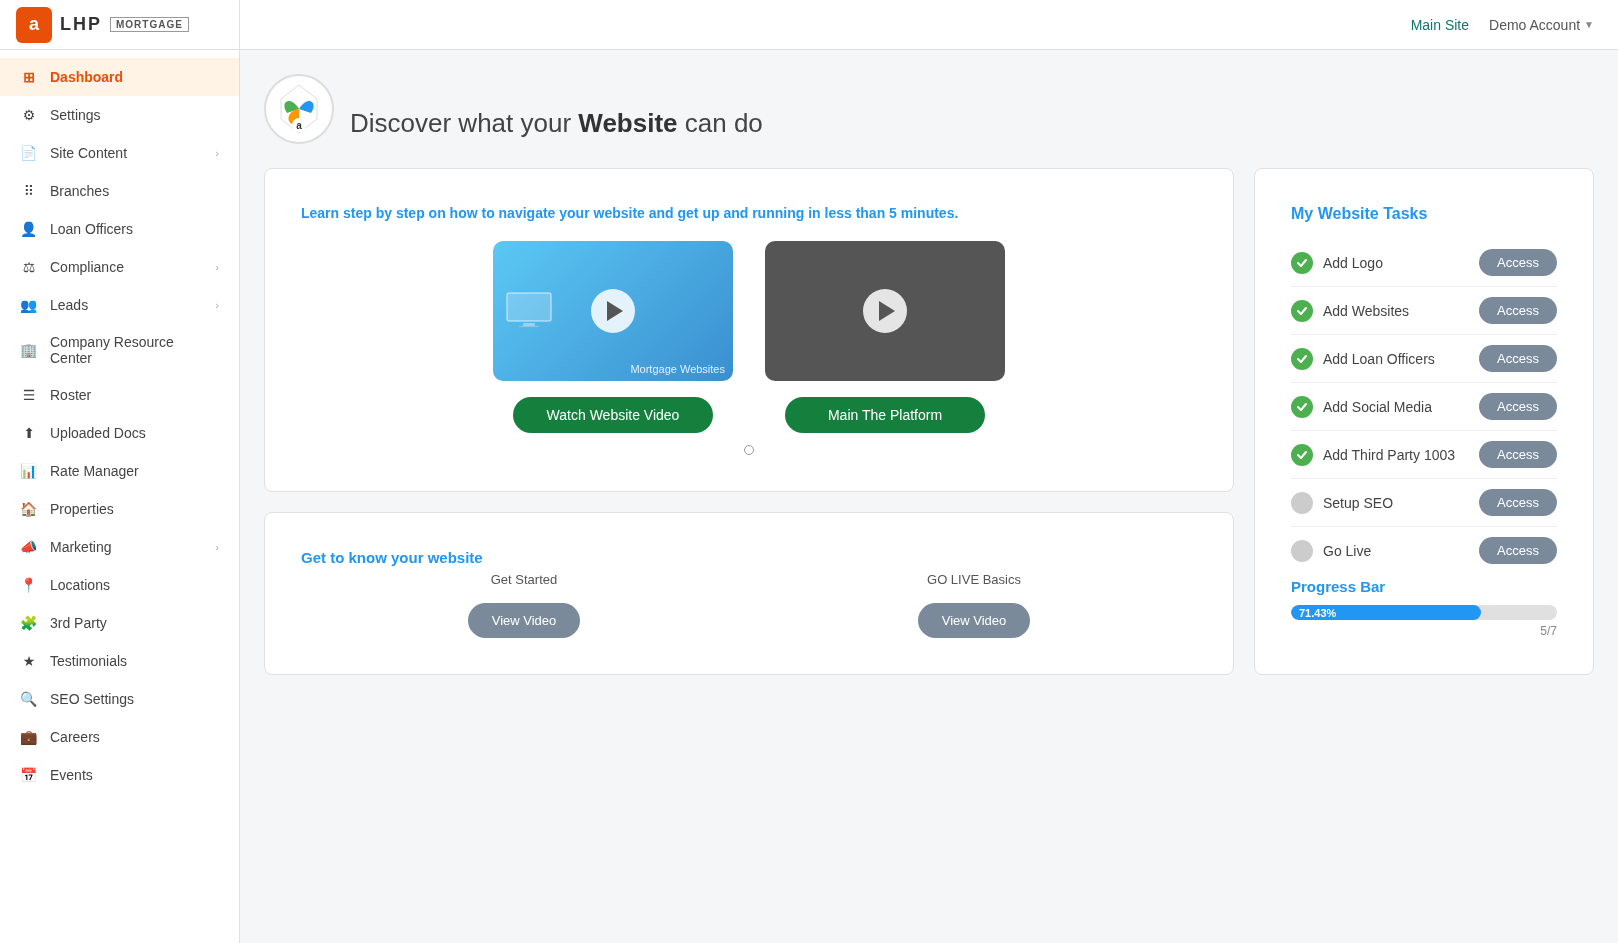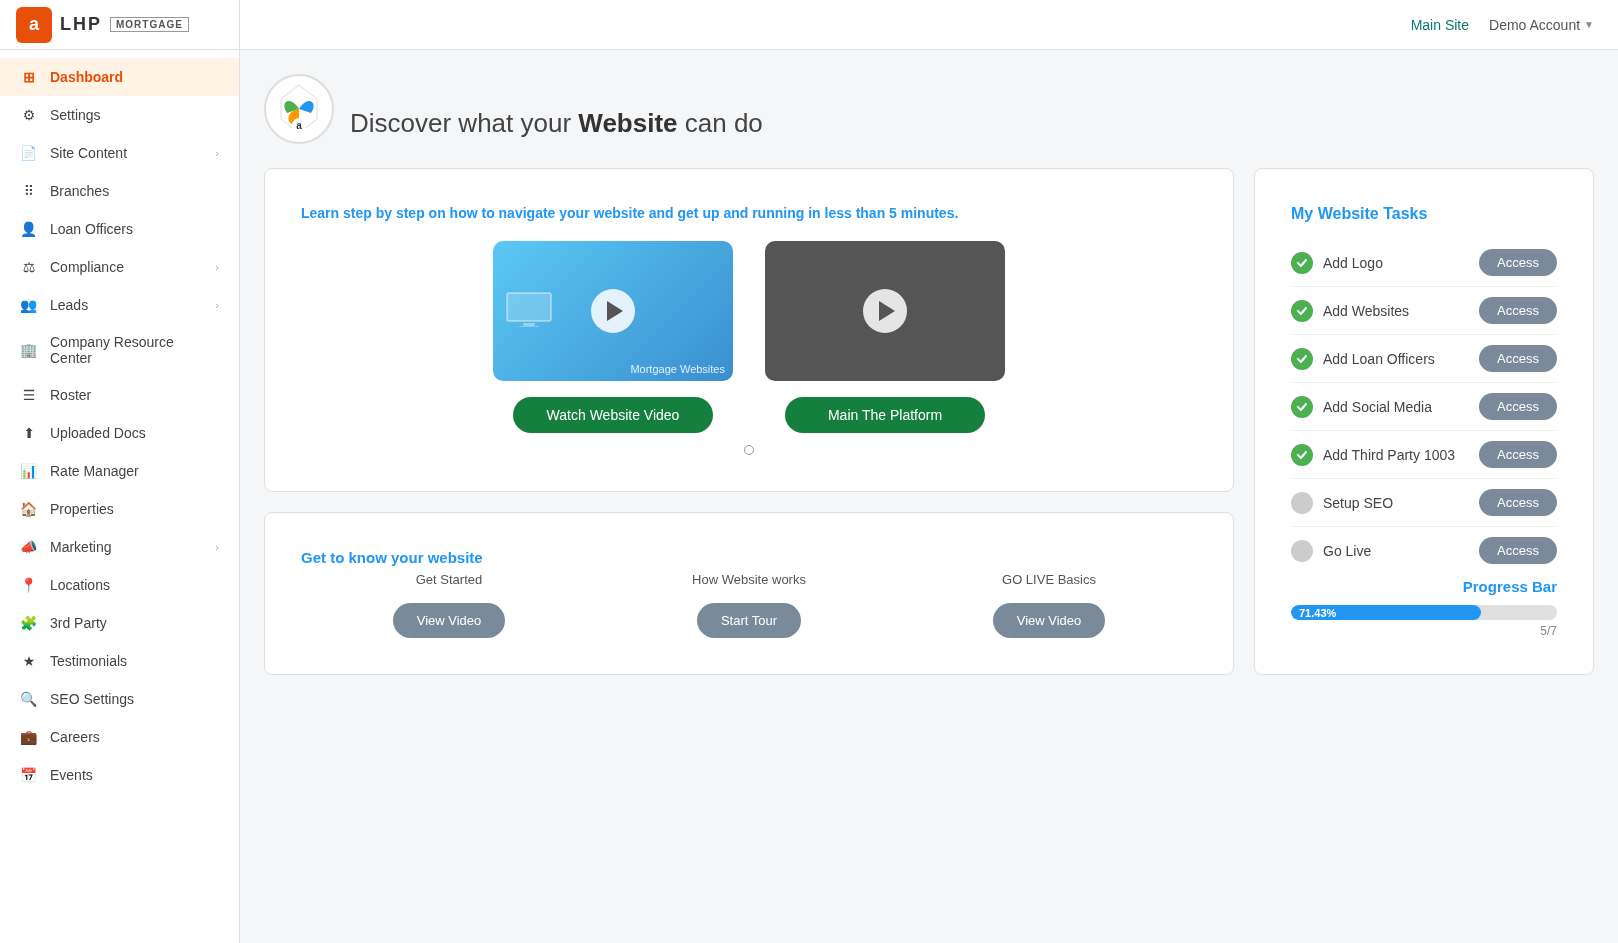--- a/index.html
+++ b/index.html
@@ -354,21 +354,20 @@
 
     
     .progress-section {
       margin-top: 4px;
     }
     .progress-title {
       font-size: 15px;
       font-weight: 700;
       color: #2196F3;
       margin-bottom: 10px;
-      text-align: right;
     }
     .progress-bar-outer {
       background: #e0e0e0;
       border-radius: 8px;
       height: 15px;
       overflow: hidden;
       margin-bottom: 4px;
     }
     .progress-bar-inner {
       background: #2196F3;
@@ -577,24 +576,20 @@
         </div>
 
         <div class="card">
           <p class="section-subtitle">Get to know your website</p>
           <div class="cols-3" id="know-cols">
               <div class="col-item">
       <span class="col-label">Get Started</span>
       <button class="action-btn">View Video</button>
     </div>
               <div class="col-item">
-      <span class="col-label">How Website works</span>
-      <button class="action-btn">Start Tour</button>
-    </div>
-              <div class="col-item">
       <span class="col-label">GO LIVE Basics</span>
       <button class="action-btn">View Video</button>
     </div>
             </div>
         </div>
 
       </div>
 
       <div class="content-sidebar">
         <div class="card">

